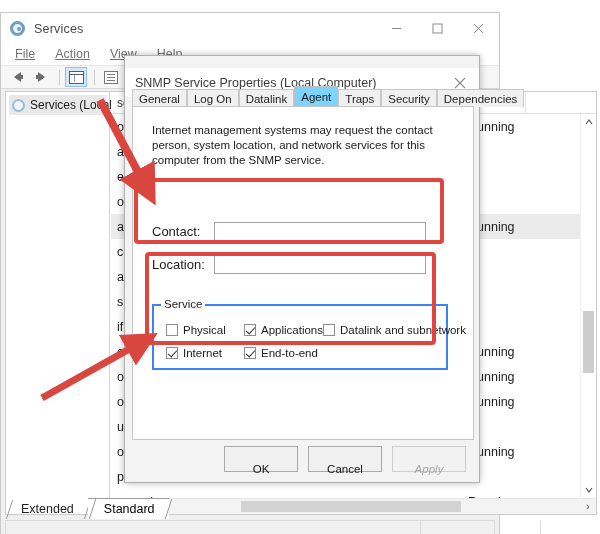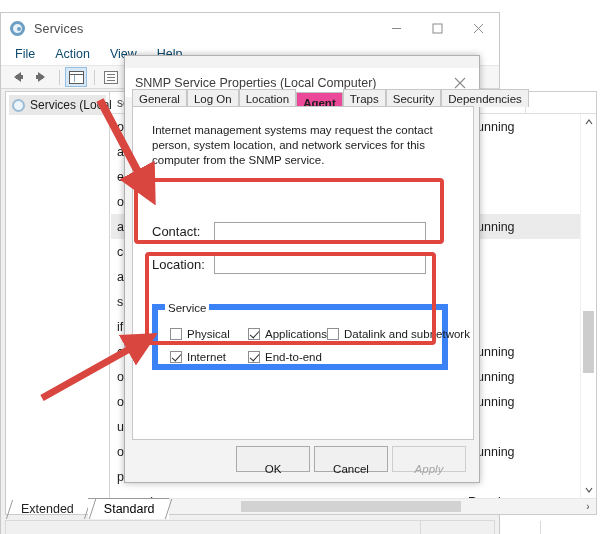--- a/index.html
+++ b/index.html
@@ -83,24 +83,25 @@
     position: absolute;
     left: 0; top: 31px;
     width: 100%; height: 21px;
     background: #ffffff;
     display: flex;
     align-items: center;
     padding-left: 8px;
   }
   .menu-item {
     font-size: 12.5px;
-    color: #0c4a6e;
+    color: #737373;
     padding: 1px 10px 2px 6px;
     margin-right: 4px;
     white-space: nowrap;
+    text-decoration: underline;
   }
 
   .toolbar {
     position: absolute;
     left: 0; top: 52px;
     width: 100%; height: 24px;
     background: #f6f6f6;
     border-top: 1px solid #e6e6e6;
     border-bottom: 1px solid #d8d8d8;
     display: flex;
@@ -413,24 +414,24 @@
     color: #1d1d1d;
     height: 18px;
     line-height: 18px;
     padding: 0 6px;
     background: #f0f0f0;
     border: 1px solid #c7c7c7;
     border-bottom: none;
     white-space: nowrap;
   }
   .dtab.active {
-    background: #ec4899;
-    height: 15px;
+    background: #7dd3fc;
+    height: 21px;
     line-height: 20px;
-    font-weight: bold;
+    font-weight: normal;
     border-color: #c0c0c0;
   }
 
   .tabpage {
     position: absolute;
     left: 7px; top: 50px;
     width: 342px; height: 334px;
     background: #ffffff;
     border: 1px solid #c7c7c7;
   }
@@ -461,21 +462,21 @@
     font-family: "Liberation Sans", sans-serif;
     padding: 0 3px;
     color: #111;
     outline: none;
   }
 
   .groupbox {
     position: absolute;
     left: 19px; top: 197px;
     width: 296px; height: 66px;
-    border: 6px solid #3b82f6;
+    border: 2px solid #3b82f6;
   }
   .group-legend {
     position: absolute;
     left: 7px; top: -8px;
     background: #ffffff;
     padding: 0 3px;
     font-size: 11.5px;
     color: #1b1b1b;
   }
   .cb-wrap {
@@ -509,21 +510,21 @@
   .dlg-buttons {
     position: absolute;
     left: 0; bottom: 10px;
     width: 100%;
     display: flex;
     justify-content: flex-end;
     padding-right: 13px;
   }
   .dbtn {
     width: 74px; height: 22px;
-    margin-left: 4px;
+    margin-left: 10px;
     background: #f0f0f0;
     border: 1px solid #aaaaaa;
     font-size: 11.5px;
     font-family: "Liberation Sans", sans-serif;
     color: #151515;
     line-height: 20px;
     text-align: center;
     padding: 12px;
   }
   .dbtn.disabled {
@@ -751,21 +752,21 @@
         <svg width="12" height="12" viewBox="0 0 12 12">
             <line x1="1" y1="1" x2="11" y2="11" stroke="#8c8c8c" stroke-width="1.1"></line>
             <line x1="11" y1="1" x2="1" y2="11" stroke="#8c8c8c" stroke-width="1.1"></line>
           </svg>
       </div>
     </div>
 
     <div class="tabstrip" id="dlg-tabstrip">
         <div class="dtab">General</div>
         <div class="dtab">Log On</div>
-        <div class="dtab">Location</div>
+        <div class="dtab">Datalink</div>
         <div class="dtab active">Agent</div>
         <div class="dtab">Traps</div>
         <div class="dtab">Security</div>
         <div class="dtab">Dependencies</div>
       </div>
 
     <div class="tabpage">
 
       <div class="desc-text">Internet management systems may request the contact person, system location, and network services for this computer from the SNMP service.</div>
 

